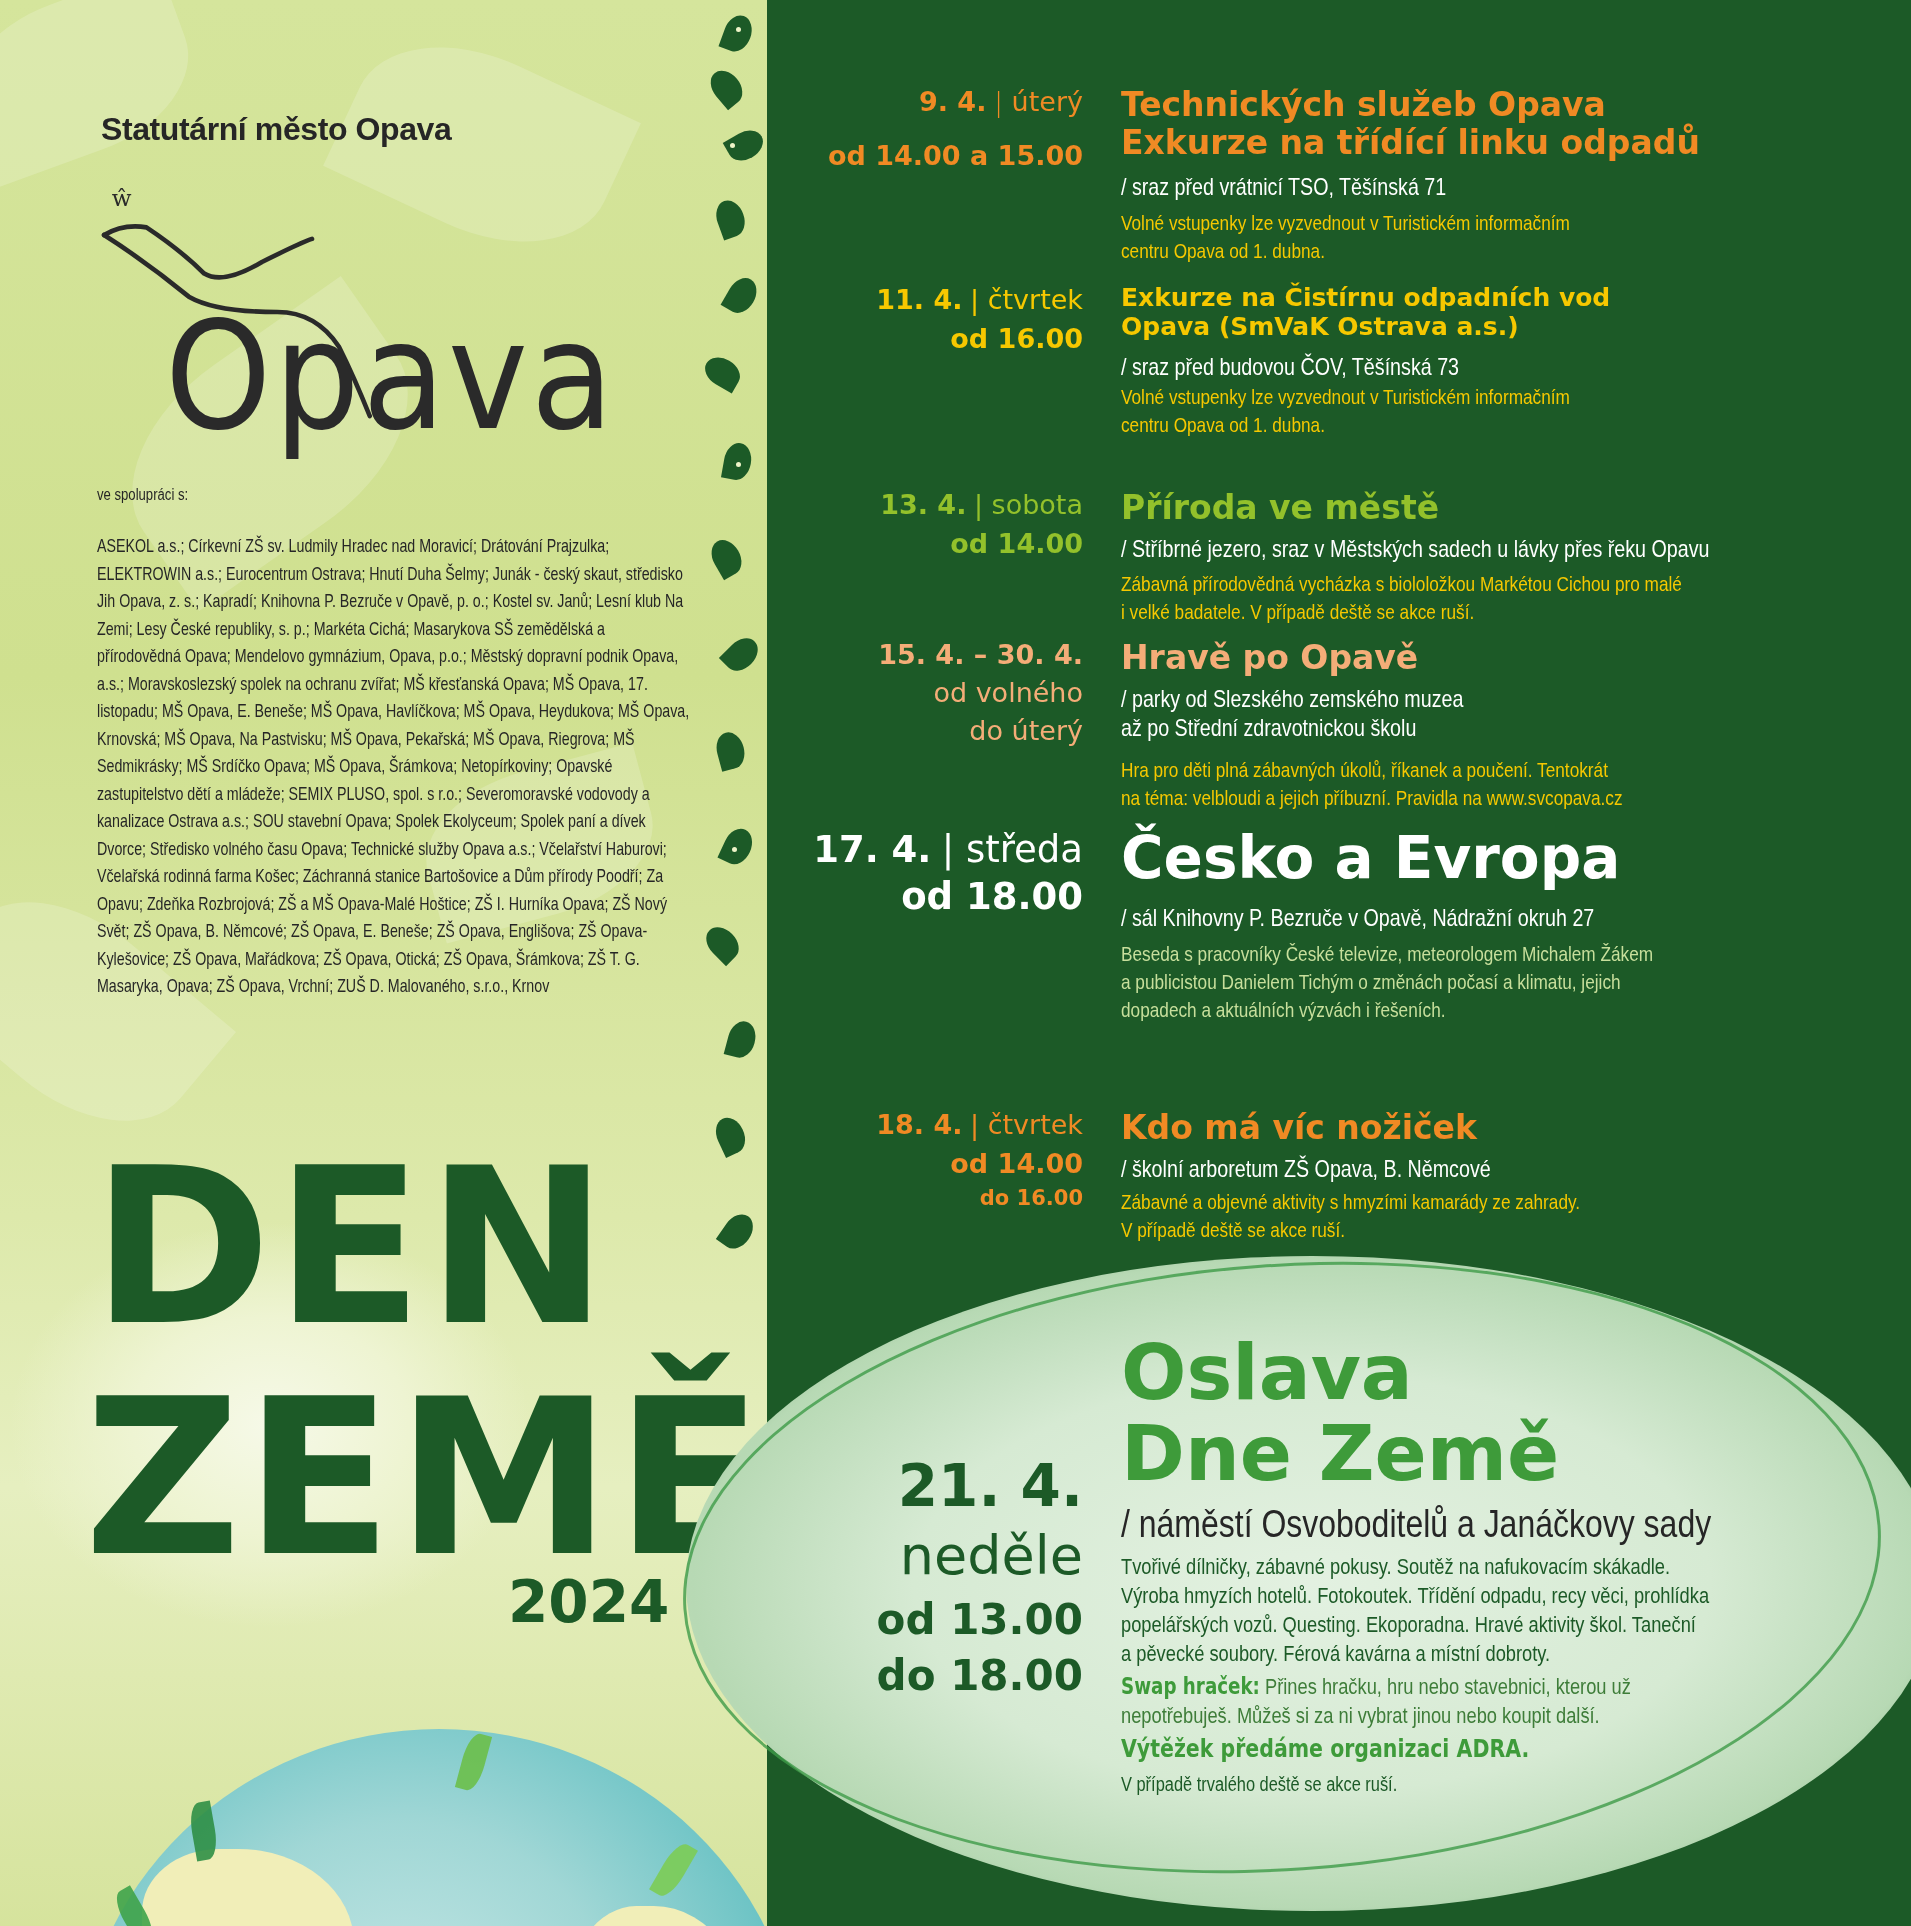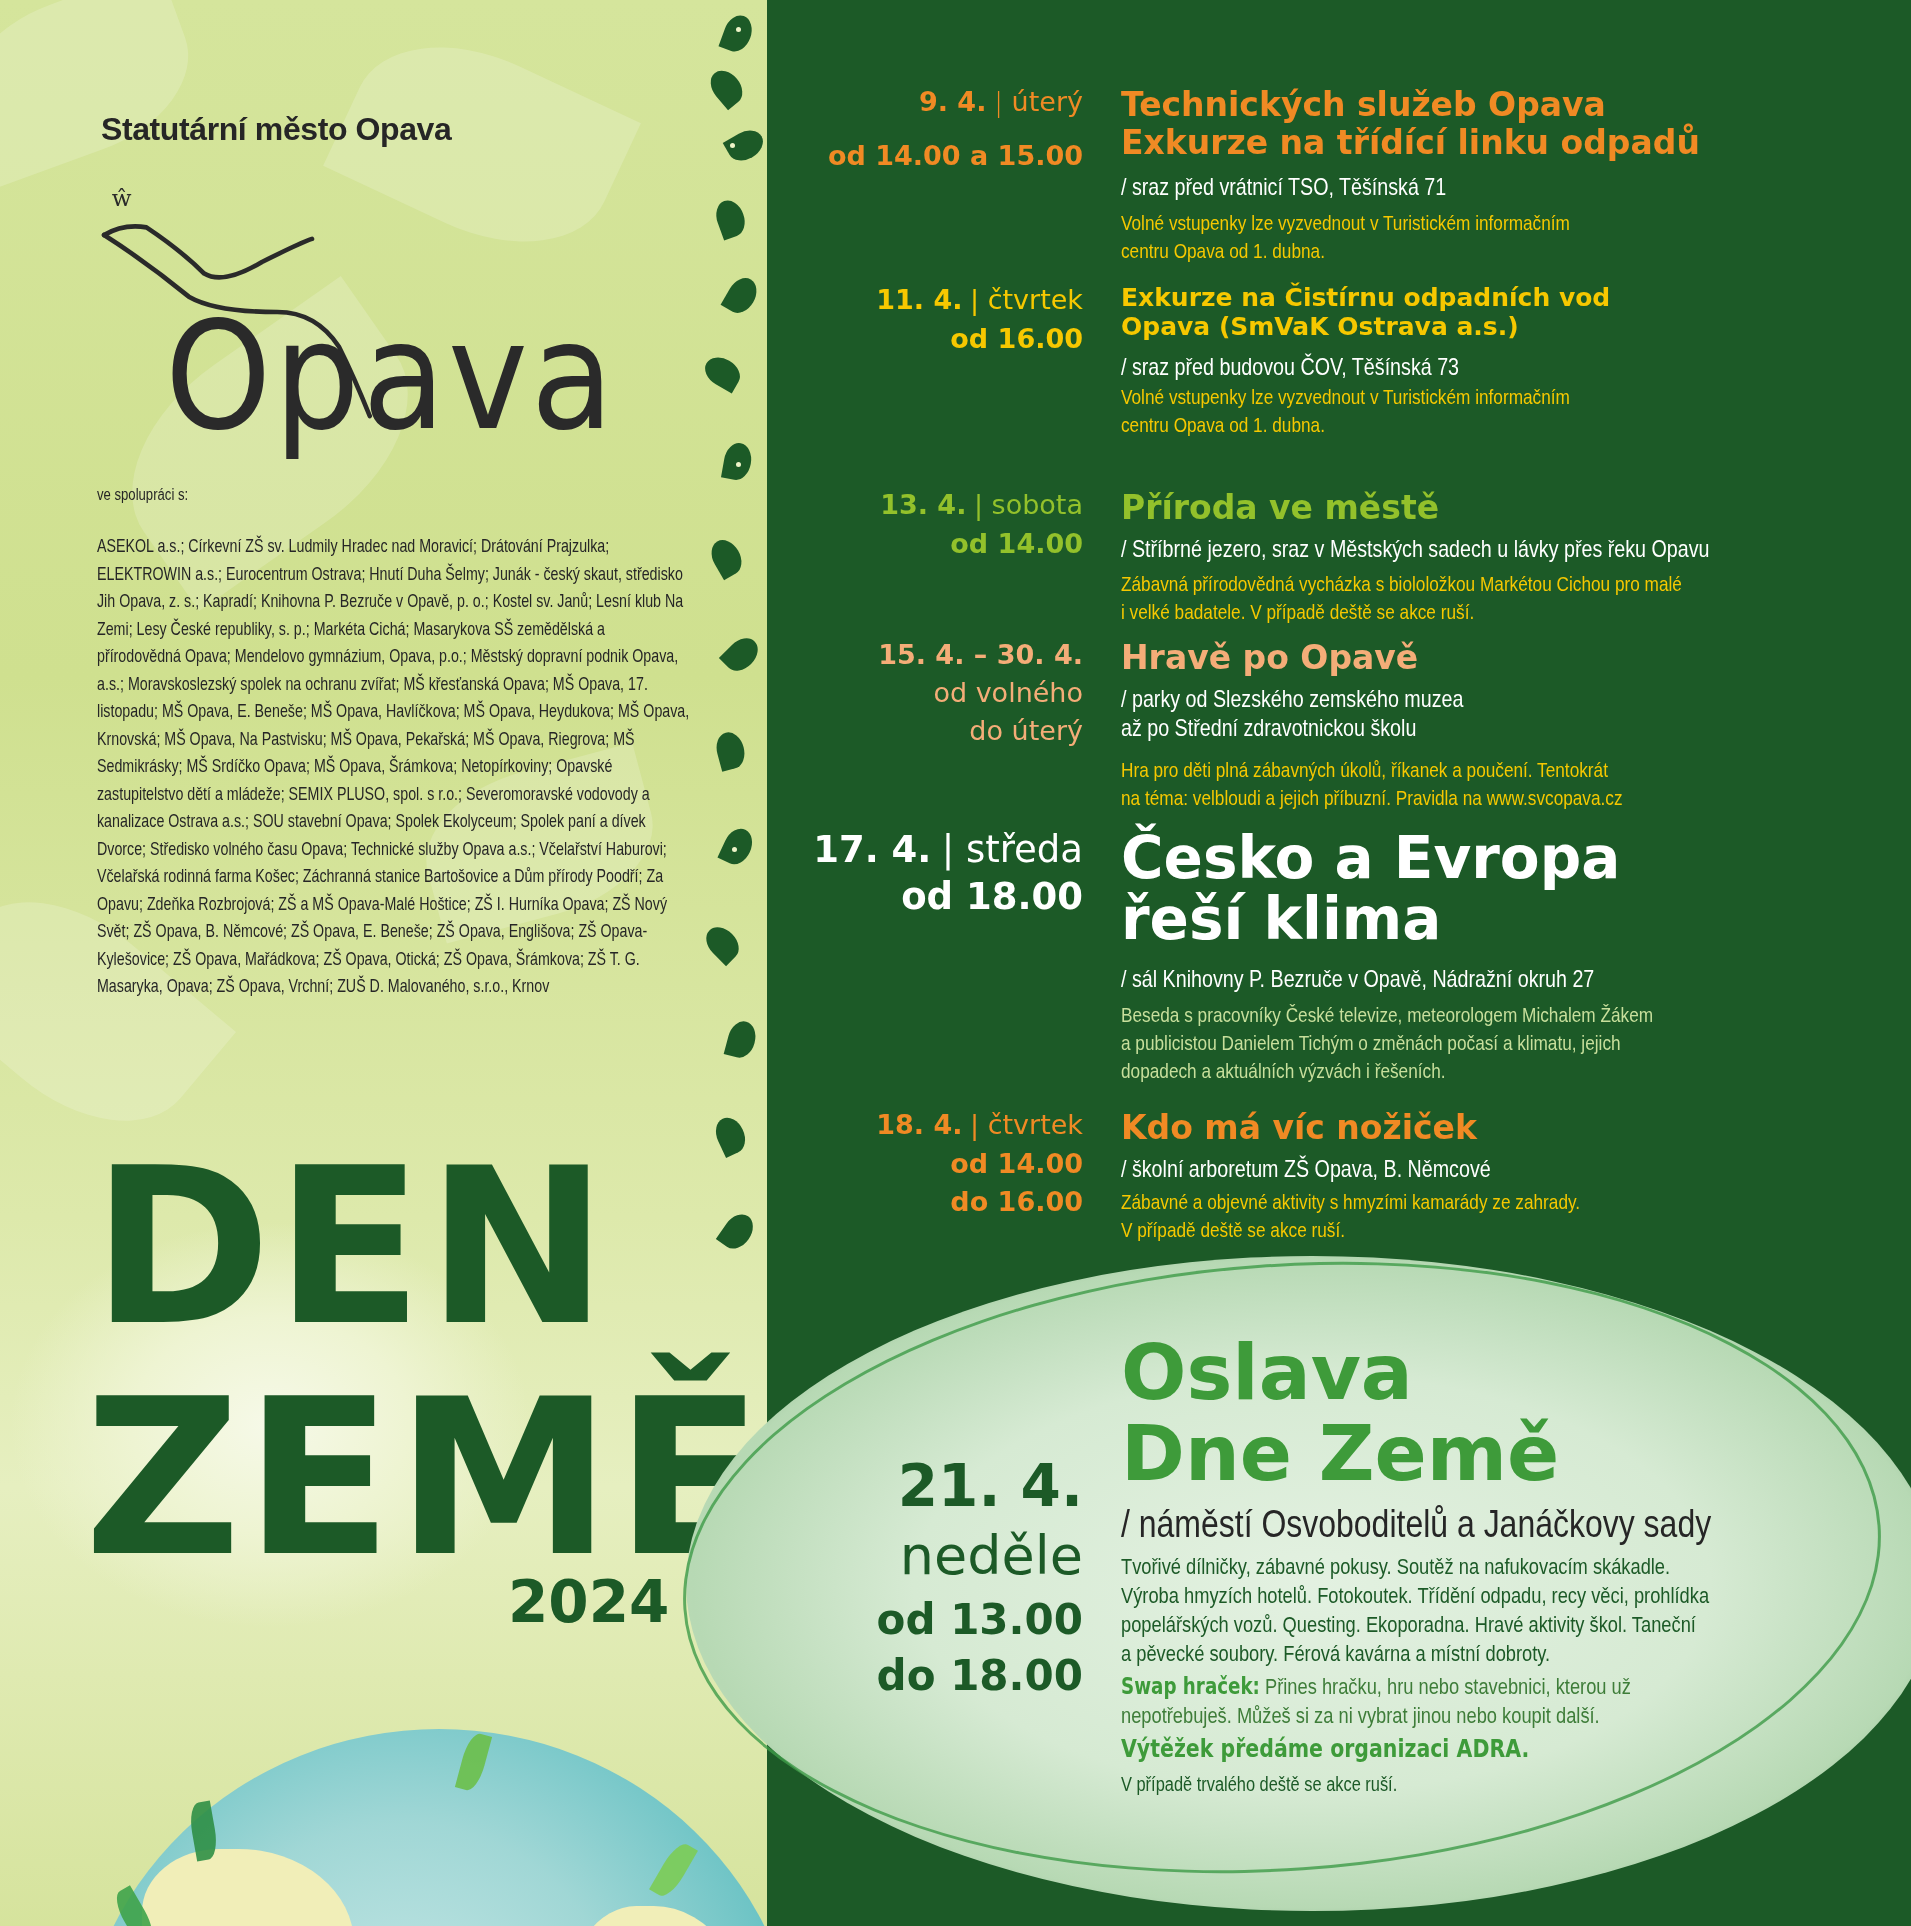--- a/index.html
+++ b/index.html
@@ -191,36 +191,35 @@
 </div>
 
 <div class="ev" style="top:828px;">
   <div class="ev-date-wrap">
     <span class="dline" style="font-size:37px;color:#ffffff"><span class="d-strong">17. 4.</span> <span class="d-light"> | </span><span class="d-light">středa</span></span>
     <span class="dline d-strong" style="font-size:37px;color:#ffffff;margin-top:3.9px">od 18.00</span>
   </div>
   <div class="ev-body">
     <div class="ev-title" style="font-size:58px;line-height:1.05;color:#ffffff">
       <div>Česko a Evropa</div>
-      <div>řeší klima</div>
     </div>
     <div class="ev-loc" style="margin-top:15.4px">/ sál Knihovny P. Bezruče v Opavě, Nádražní okruh 27</div>
     <div class="ev-desc" style="color:#c8df9c">
       <div>Beseda s pracovníky České televize, meteorologem Michalem Žákem</div>
       <div>a publicistou Danielem Tichým o změnách počasí a klimatu, jejich</div>
       <div>dopadech a aktuálních výzvách i řešeních.</div>
     </div>
   </div>
 </div>
 
 <div class="ev" style="top:1109px;">
   <div class="ev-date-wrap">
     <span class="dline" style="font-size:27px;color:#f08a24"><span class="d-strong">18. 4.</span> <span class="d-light"> | </span><span class="d-light">čtvrtek</span></span>
     <span class="dline d-strong" style="font-size:27px;color:#f08a24;margin-top:7px">od 14.00</span>
-    <span class="dline d-strong" style="font-size:27px;color:#f08a24;margin-top:7px">do 16.00</span>
+    <span class="dline d-strong" style="font-size:21px;color:#f08a24;margin-top:7px">do 16.00</span>
   </div>
   <div class="ev-body">
     <div class="ev-title" style="font-size:33px;color:#f08a24">
       <div>Kdo má víc nožiček</div>
     </div>
     <div class="ev-loc" style="margin-top:7.7px">/ školní arboretum ZŠ Opava, B. Němcové</div>
     <div class="ev-desc" style="color:#f6c800;margin-top:5.4px">
       <div>Zábavné a objevné aktivity s hmyzími kamarády ze zahrady.</div>
       <div>V případě deště se akce ruší.</div>
     </div>

